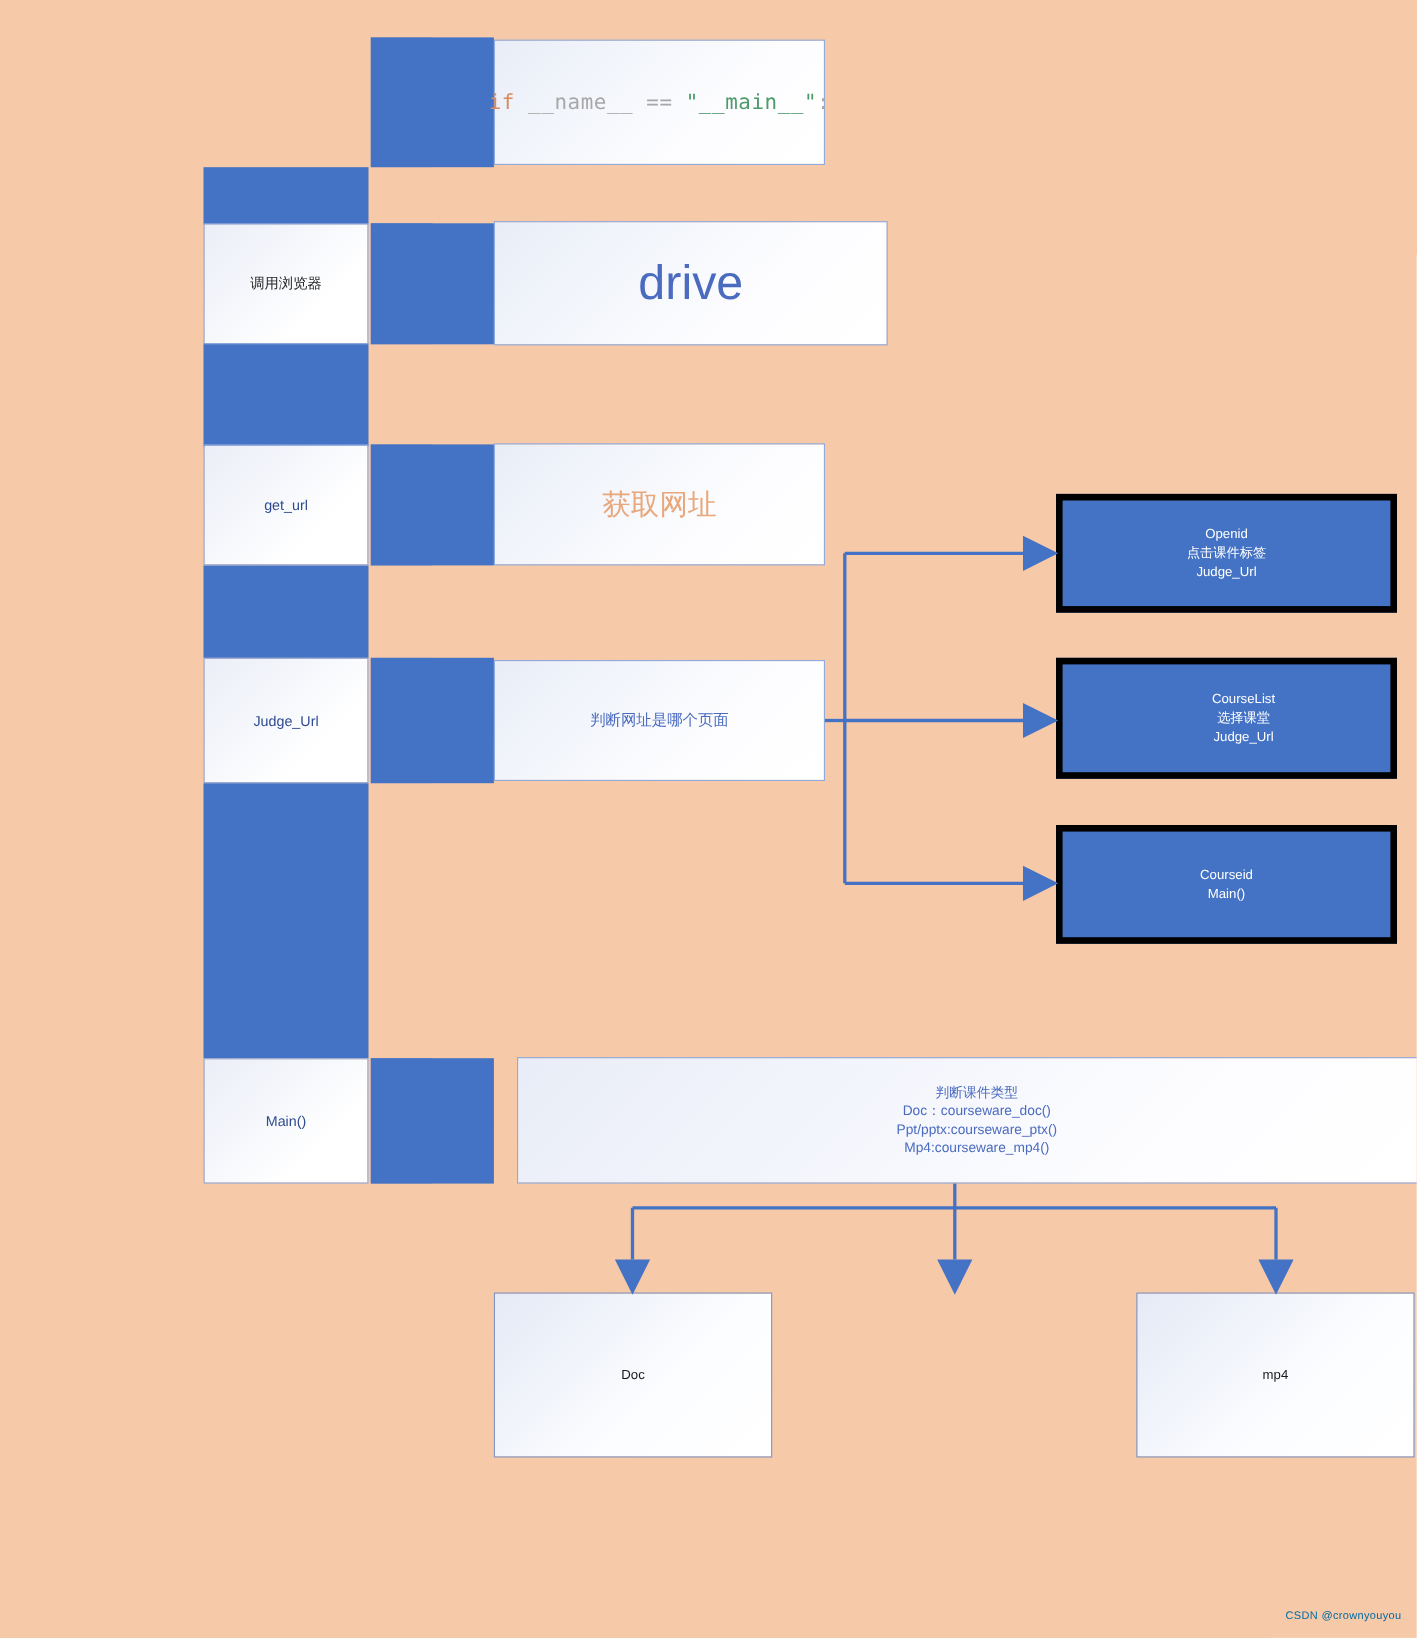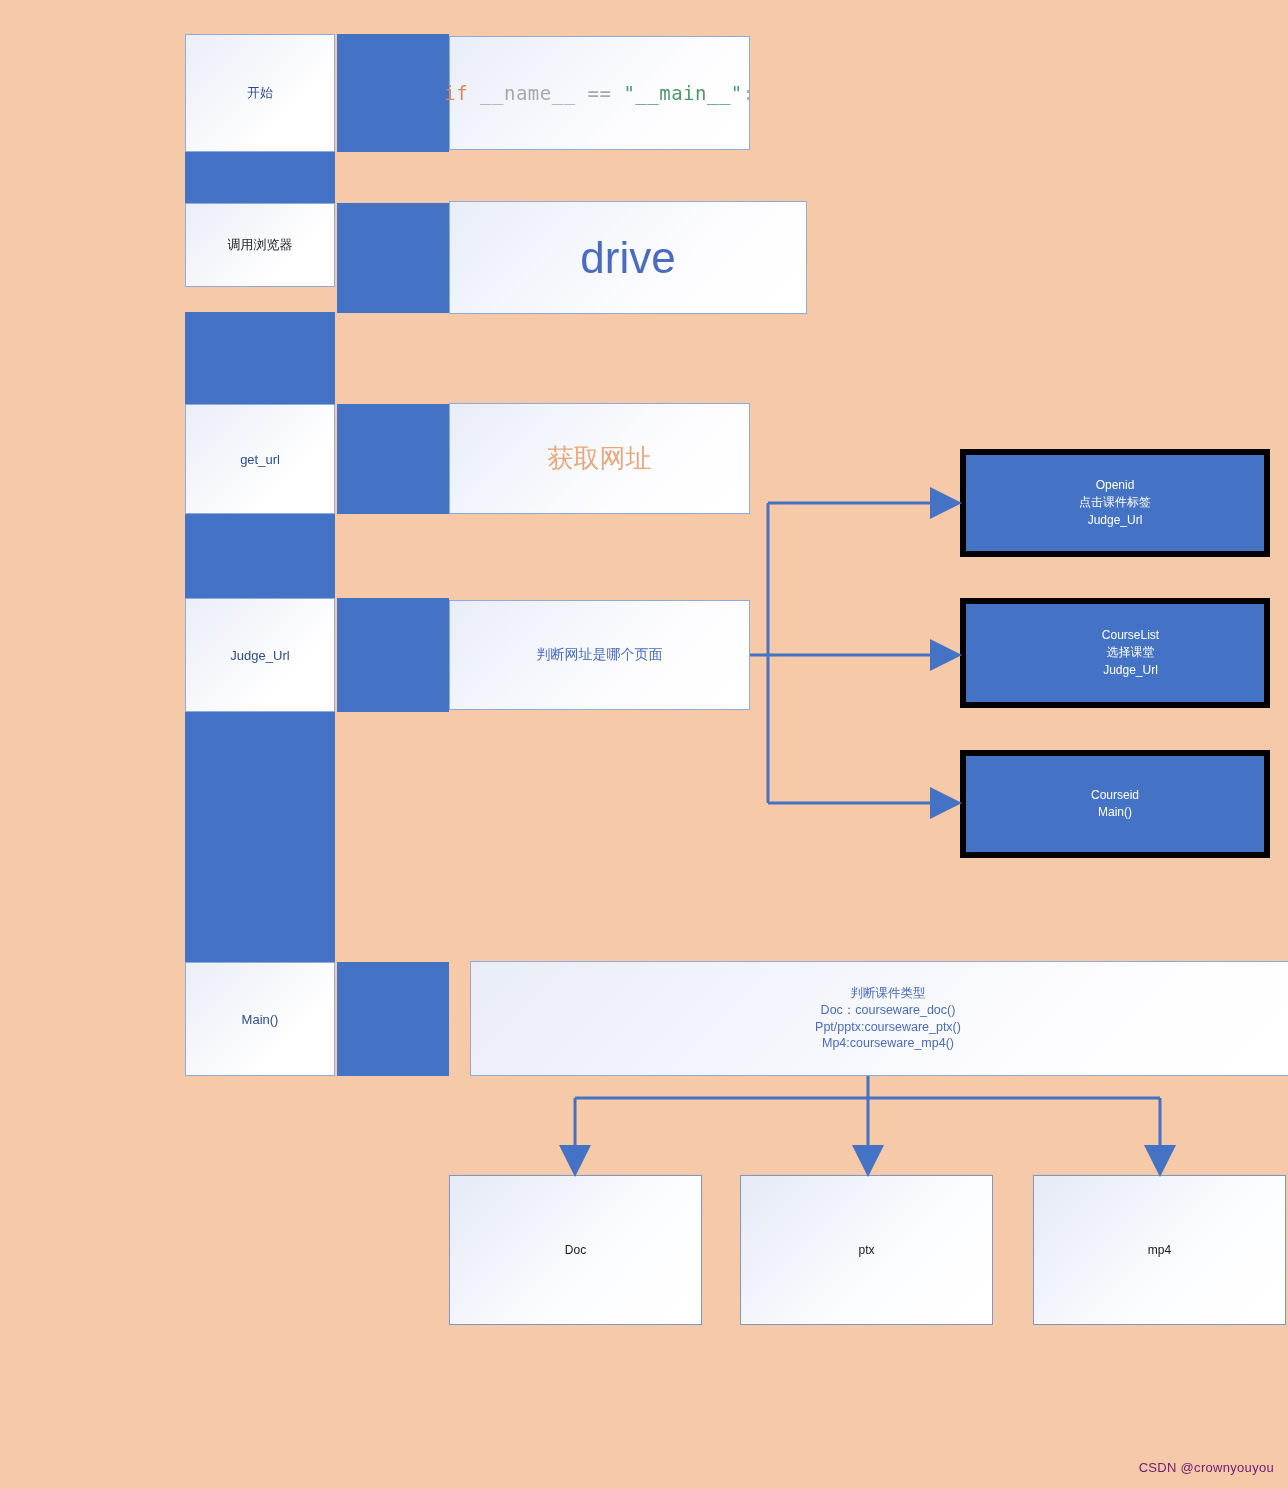--- a/index.html
+++ b/index.html
@@ -124,46 +124,43 @@
     width: 1288px;
     height: 1489px;
     pointer-events: none;
   }
 
   
   .watermark {
     position: absolute;
     right: 14px;
     bottom: 14px;
-    color: #701a75;
-    font-size: 13px;
+    color: #0369a1;
+    font-size: 10px;
     letter-spacing: 0.3px;
   }
 </style>
 </head>
 <body>
 
 <div id="canvas">
 
   <div class="rail" style="left:185px; top:152px; width:150px; height:52px;"></div>
   <div class="rail" style="left:185px; top:312px; width:150px; height:94px;"></div>
   <div class="rail" style="left:185px; top:514px; width:150px; height:84px;"></div>
   <div class="rail" style="left:185px; top:712px; width:150px; height:250px;"></div>
 
-  <div class="stage-box" style="left:185px; top:34px; width:150px; height:118px;">
-    <span>开始</span>
-  </div>
   <svg class="chevron" style="left:337px; top:34px; width:112px; height:118px;" viewBox="0 0 112 118" preserveAspectRatio="none">
     <polygon points="0,0 56,0 112,59 56,118 0,118 56,59" fill="#4472C4"></polygon>
   </svg>
   <div class="detail-box" style="left:449px; top:36px; width:301px; height:114px;">
     <span class="code-line"><span class="tok-kw">if</span><span class="tok-id"> __name__ </span><span class="tok-op">== </span><span class="tok-str">"__main__"</span><span class="tok-id">:</span></span>
   </div>
 
-  <div class="stage-box dark-label" style="left:185px; top:203px; width:150px; height:84px;">
+  <div class="stage-box dark-label" style="left:185px; top:203px; width:150px; height:110px;">
     <span>调用浏览器</span>
   </div>
   <svg class="chevron" style="left:337px; top:203px; width:112px; height:110px;" viewBox="0 0 112 110" preserveAspectRatio="none">
     <polygon points="0,0 56,0 112,55 56,110 0,110 56,55" fill="#4472C4"></polygon>
   </svg>
   <div class="detail-box" style="left:449px; top:201px; width:358px; height:113px;">
     <span class="big-word">drive</span>
   </div>
 
   <div class="stage-box" style="left:185px; top:404px; width:150px; height:110px;">
@@ -209,23 +206,20 @@
     <span>选择课堂</span>
     <span>Judge_Url</span>
   </div>
   <div class="blue-box" style="left:960px; top:750px; width:310px; height:108px;">
     <span>Courseid</span>
     <span>Main()</span>
   </div>
 
   <div class="leaf-box" style="left:449px; top:1175px; width:253px; height:150px;">
     <span>Doc</span>
-  </div>
-  <div class="leaf-box" style="left:740px; top:1175px; width:253px; height:150px;">
-    <span>ptx</span>
   </div>
   <div class="leaf-box" style="left:1033px; top:1175px; width:253px; height:150px;">
     <span>mp4</span>
   </div>
 
   <svg id="connectors" viewBox="0 0 1288 1489">
     <g stroke="#4472C4" stroke-width="3" fill="none">
 
       <path d="M750,655 L768,655"></path>
 

